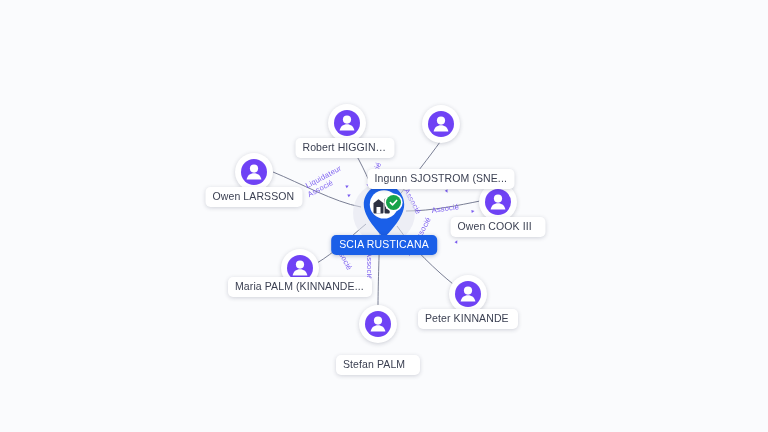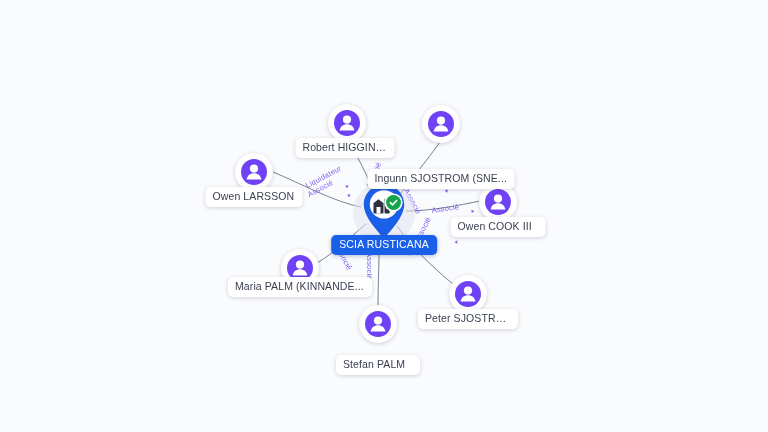--- a/index.html
+++ b/index.html
@@ -255,17 +255,17 @@
   </div>
 
   <div class="company-label" id="company-label" style="left: 384px; top: 235px;">SCIA RUSTICANA</div>
 
   <div id="person-labels">
       <div class="node-label" style="left: 345px; top: 138px; width: 85px;">Robert HIGGINSO</div>
       <div class="node-label front" style="left: 441px; top: 138px; width: 133px;">Ingunn SJOSTROM (SNE...</div>
       <div class="node-label" style="left: 254px; top: 187px; width: 83px;">Owen LARSSON</div>
       <div class="node-label" style="left: 498px; top: 217px; width: 81px;">Owen COOK III</div>
       <div class="node-label" style="left: 300px; top: 277px; width: 130px;">Maria PALM (KINNANDE...</div>
-      <div class="node-label" style="left: 468px; top: 309px; width: 86px;">Peter SJOSTROM</div>
+      <div class="node-label" style="left: 468px; top: 309px; width: 86px;">Peter KINNANDE</div>
       <div class="node-label" style="left: 378px; top: 355px; width: 70px;">Stefan PALM</div>
     </div>
 
 </div>
 
 </body></html>

